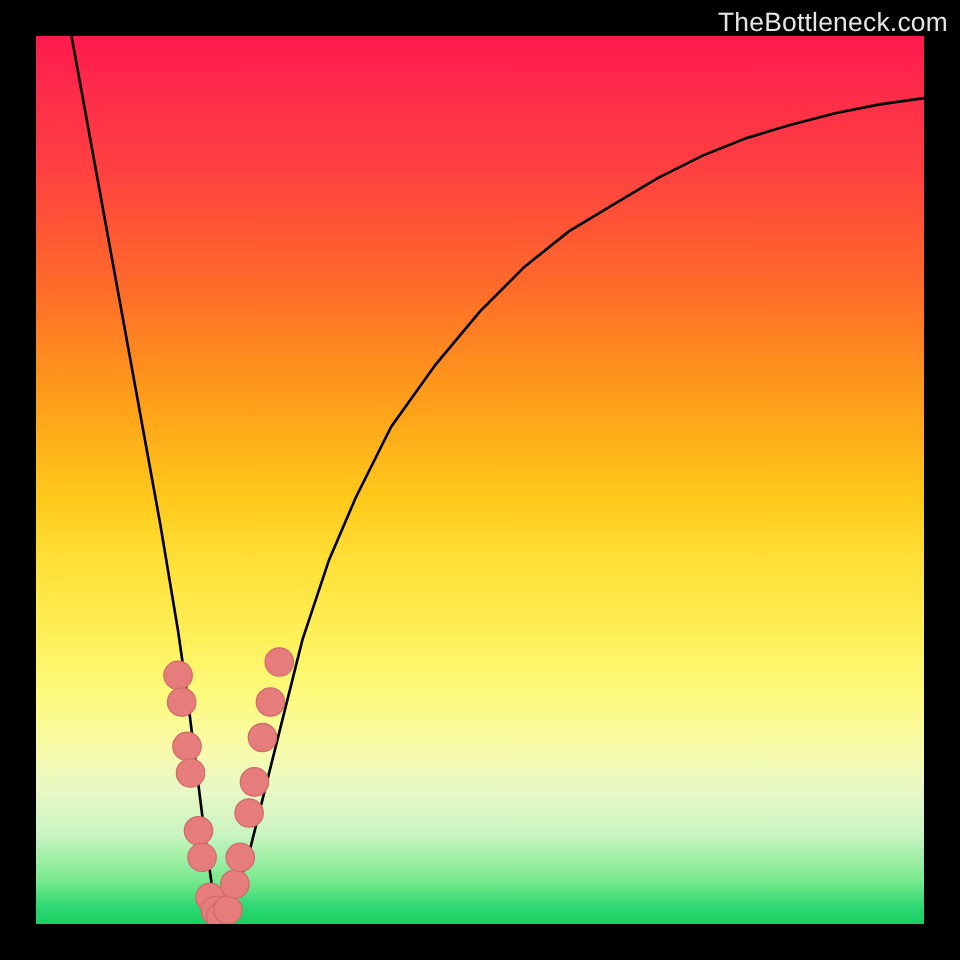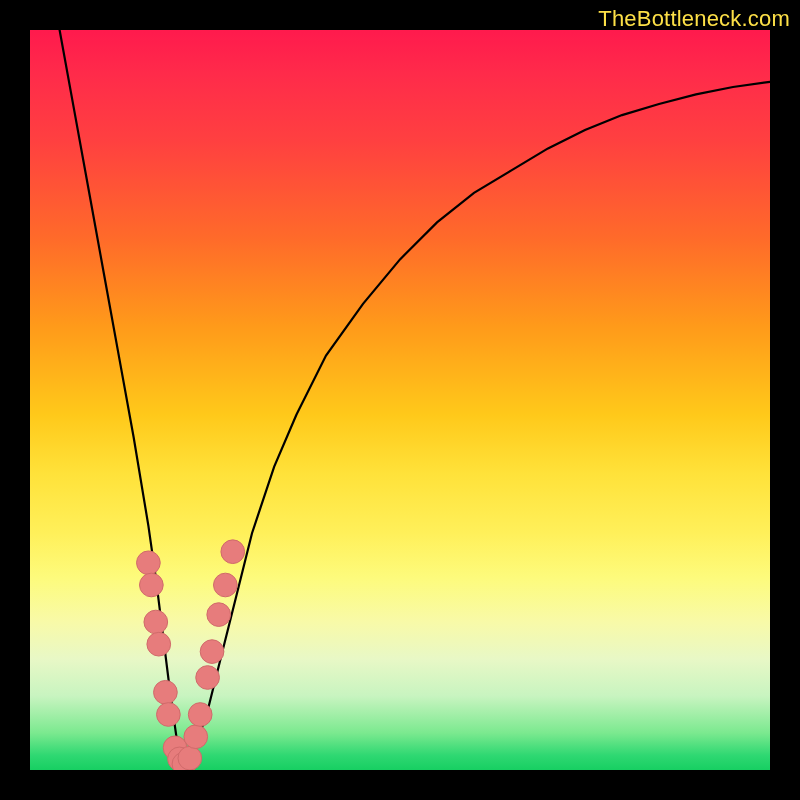--- a/index.html
+++ b/index.html
@@ -50,21 +50,21 @@
     );
   }
   svg.curve {
     position: absolute;
     inset: 0;
   }
   .watermark {
     position: absolute;
     top: 6px;
     right: 10px;
-    color: #fde047;
+    color: #e5e5e5;
     font-size: 22px;
     font-weight: 400;
     letter-spacing: 0.2px;
   }
 </style>
 </head>
 <body>
 
 <div class="frame">
   <div class="plot">

